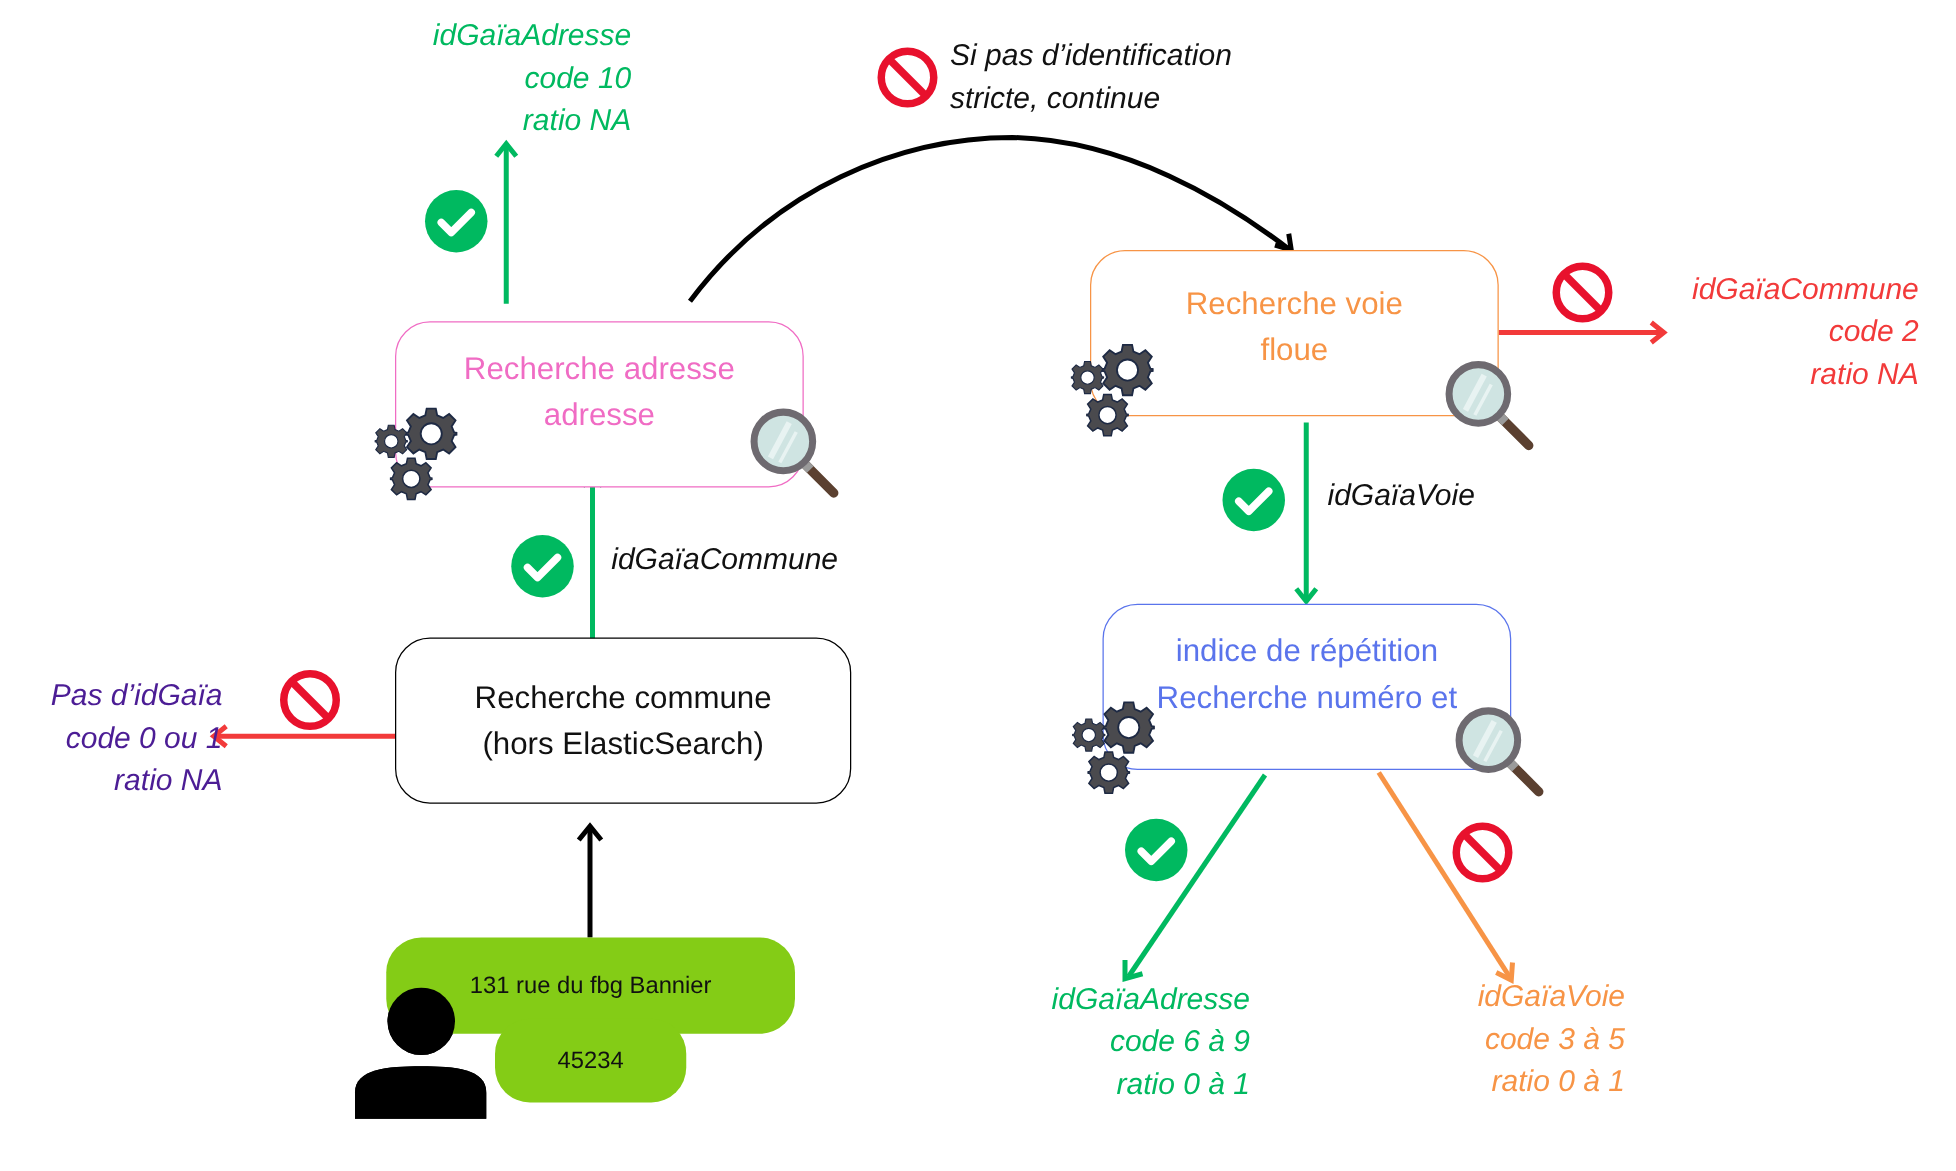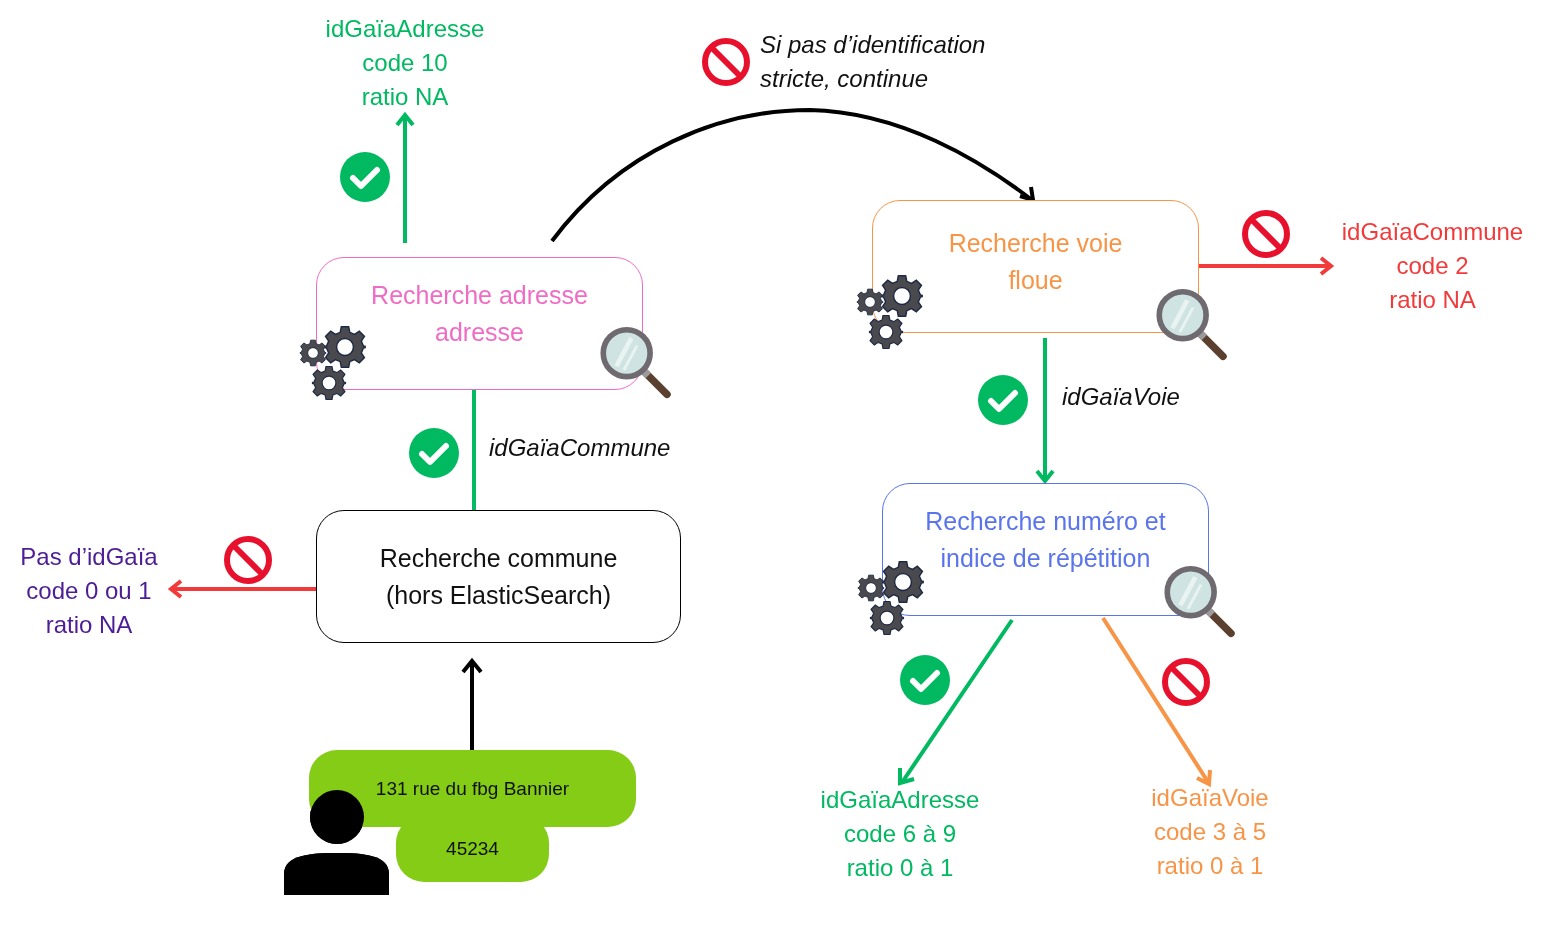--- a/index.html
+++ b/index.html
@@ -1,19 +1,19 @@
 <!DOCTYPE html>
 <html><head>
 <meta charset="utf-8">
 <style>
   html, body { margin:0; padding:0; background:#ffffff; }
   body { width:1565px; height:937px; position:relative; overflow:hidden; font-family:"DejaVu Sans", sans-serif; }
   #canvas { position:absolute; left:0; top:0; }
   .abs { position:absolute; }
-  .txt { position:absolute; text-align:center; font-size:24px; line-height:34px; white-space:nowrap; font-family:"Liberation Sans", sans-serif; }
+  .txt { position:absolute; text-align:right; font-size:24px; line-height:34px; white-space:nowrap; font-family:"Liberation Sans", sans-serif;font-style:italic; }
   .ital { font-style:italic; color:#111; text-align:left; }
   .box { position:absolute; border-radius:28px; box-sizing:border-box; background:#fff; display:flex; align-items:center; justify-content:center; text-align:center; font-family:"Liberation Sans", sans-serif; font-size:25px; line-height:37px; }
   .pill { position:absolute; background:#84cc16; border-radius:28px; display:flex; align-items:center; justify-content:center; font-family:"Liberation Sans", sans-serif; font-size:19px; color:#111; }
 </style>
 </head>
 <body>
 
 <svg id="canvas" width="1565" height="937" viewBox="0 0 1565 937">
   <defs>
     <symbol id="gear" viewBox="-12 -12 24 24">
@@ -121,22 +121,22 @@
 
 <div class="box" style="left:872px;top:200px;width:327px;height:133px;border:1.5px solid #f79446;color:#f79446;">
   <div style="margin-top:-10px">
       <div>Recherche voie</div>
       <div>floue</div>
     </div>
 </div>
 
 <div class="box" style="left:882px;top:483px;width:327px;height:133px;border:1.5px solid #5a74ec;color:#5a74ec;">
   <div style="margin-top:-20px">
+      <div>indice de répétition</div>
       <div>Recherche numéro et</div>
-      <div>indice de répétition</div>
     </div>
 </div>
 
 <svg class="abs" style="left:299px;top:323px;" width="70" height="80">
     <use href="#gear" x="24" y="2" width="44" height="44"></use>
     <use href="#gear" x="0" y="16" width="28" height="28"></use>
     <use href="#gear" x="12" y="42" width="36" height="36"></use>
   </svg>
 <svg class="abs" style="left:856px;top:272px;" width="70" height="80">
     <use href="#gear" x="24" y="2" width="44" height="44"></use>

